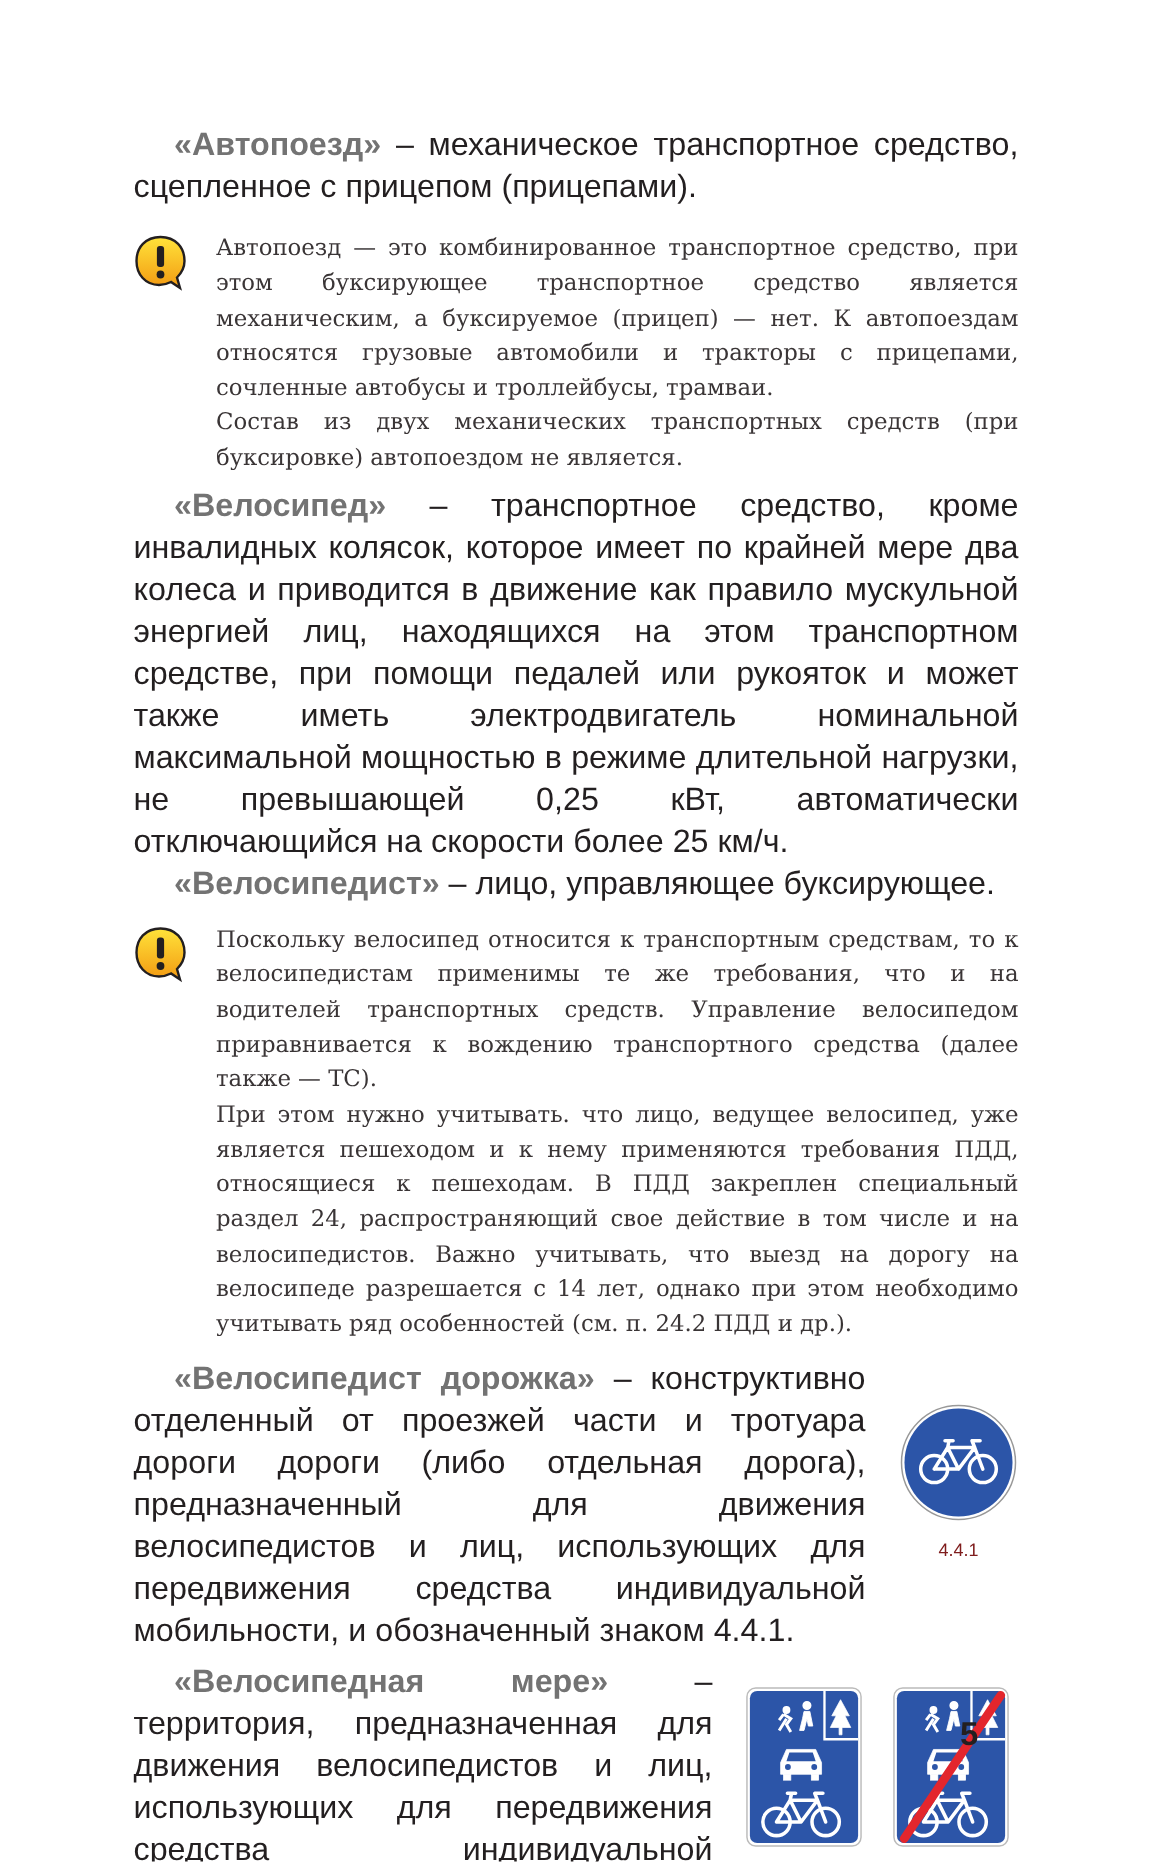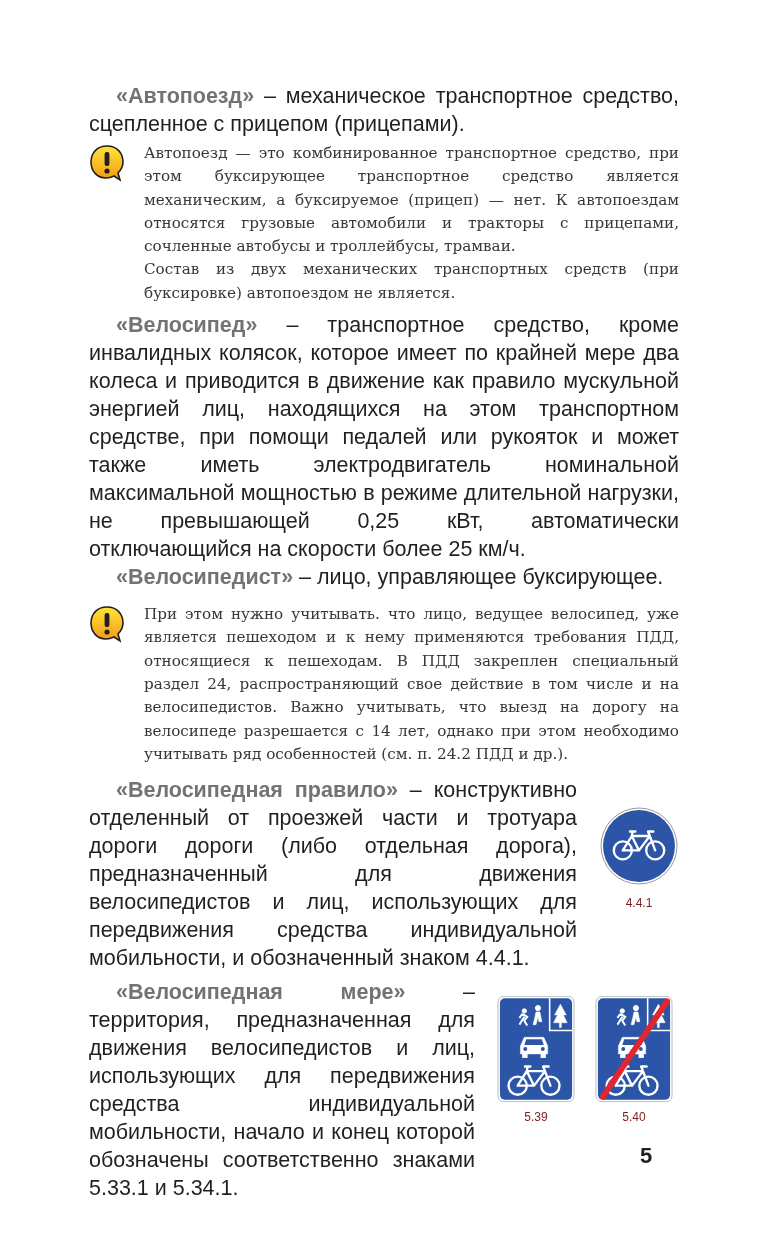--- a/index.html
+++ b/index.html
@@ -1,21 +1,21 @@
 <!DOCTYPE html>
 <html><head>
 <meta charset="utf-8">
 <style>
   html, body { margin: 0; padding: 0; background: #ffffff; }
   body { width: 768px; height: 1241px; position: relative; overflow: hidden; }
   .page { position: absolute; left: 89px; top: 82px; width: 590px; color: #231f20; }
   .sans { font-family: "Liberation Sans", sans-serif; font-size: 21.5px; line-height: 28px; text-align: justify; }
   .term { color: #737373; font-weight: bold; }
   .indent { text-indent: 27px; }
-  .note { position: relative; padding-left: 55px; margin: 4px 0 6px 0; }
+  .note { position: relative; padding-left: 55px; margin: 16px 0 6px 0; }
   .note-text { font-family: "DejaVu Serif", serif; font-size: 15.2px; line-height: 23.3px; text-align: justify; color: #3a3536; }
   .note-text p { margin: 0; }
   .warn-icon { position: absolute; left: 0; top: 2px; width: 36px; height: 40px; }
   .para { margin: 0; }
   .with-figure { position: relative; }
   .fig-right { position: absolute; }
   .caption { font-family: "Liberation Sans", sans-serif; font-size: 12px; color: #7f1d1d; text-align: center; line-height: 15px; }
   .page-num { position: absolute; left: 640px; top: 1143px; font-family: "Liberation Sans", sans-serif; font-size: 22px; font-weight: bold; color: #231f20; }
 </style>
 </head>
@@ -86,27 +86,28 @@
 
   <div class="sans para indent">
     <span class="term">«Велосипедист»</span><span> – лицо, управляющее буксирующее.</span>
   </div>
 
   <div class="note" style="margin-top:12px">
     <svg class="warn-icon">
         <use href="#warn"></use>
       </svg>
     <div class="note-text">
+      <p>Поскольку велосипед относится к транспортным средствам, то к велосипедистам применимы те же требования, что и на водителей транспортных средств. Управление велосипедом приравнивается к вождению транспортного средства (далее также — ТС).</p>
       <p>При этом нужно учитывать. что лицо, ведущее велосипед, уже является пешеходом и к нему применяются требования ПДД, относящиеся к пешеходам. В ПДД закреплен специальный раздел 24, распространяющий свое действие в том числе и на велосипедистов. Важно учитывать, что выезд на дорогу на велосипеде разрешается с 14 лет, однако при этом необходимо учитывать ряд особенностей (см. п. 24.2 ПДД и др.).</p>
     </div>
   </div>
 
   <div class="with-figure" style="margin-top:10px">
     <div class="sans para indent" style="width:488px">
-      <span class="term">«Велосипедная правило»</span><span> – конструктивно отделенный от проезжей части и тротуара дороги дороги (либо отдельная дорога), предназначенный для движения велосипедистов и лиц, использующих для передвижения средства индивидуальной мобильности, и обозначенный знаком 4.4.1.</span>
+      <span class="term">«Велосипедист дорожка»</span><span> – конструктивно отделенный от проезжей части и тротуара дороги дороги (либо отдельная дорога), предназначенный для движения велосипедистов и лиц, использующих для передвижения средства индивидуальной мобильности, и обозначенный знаком 4.4.1.</span>
     </div>
     <div class="fig-right" style="left:510px; top:30px; width:80px;">
       <svg width="80" height="80" viewBox="0 0 80 80">
         <circle cx="40" cy="40" r="38" fill="#ffffff" stroke="#999" stroke-width="1"></circle>
         <circle cx="40" cy="40" r="36" fill="#2c55a8"></circle>
         <use href="#bike" x="13" y="22" width="54" height="34"></use>
       </svg>
       <div class="caption" style="margin-top:6px">4.4.1</div>
     </div>
   </div>

